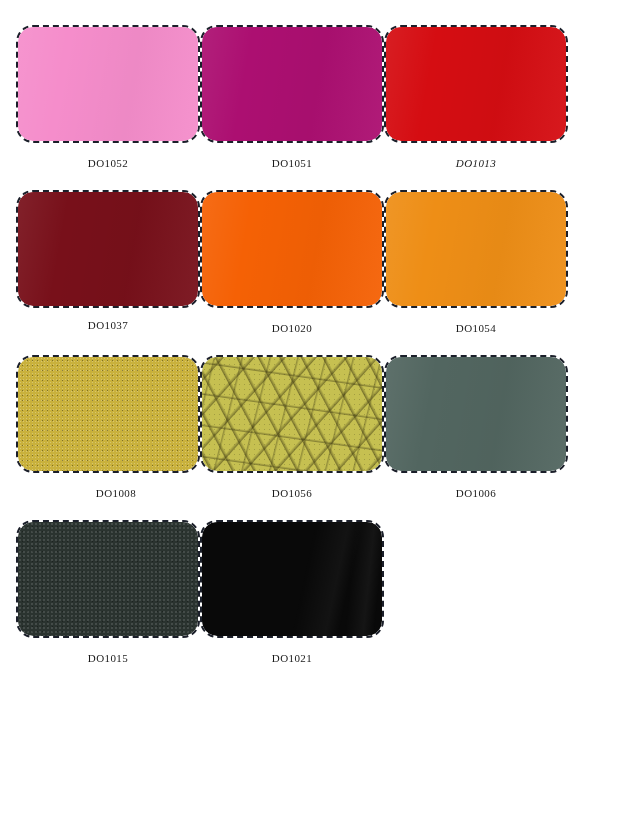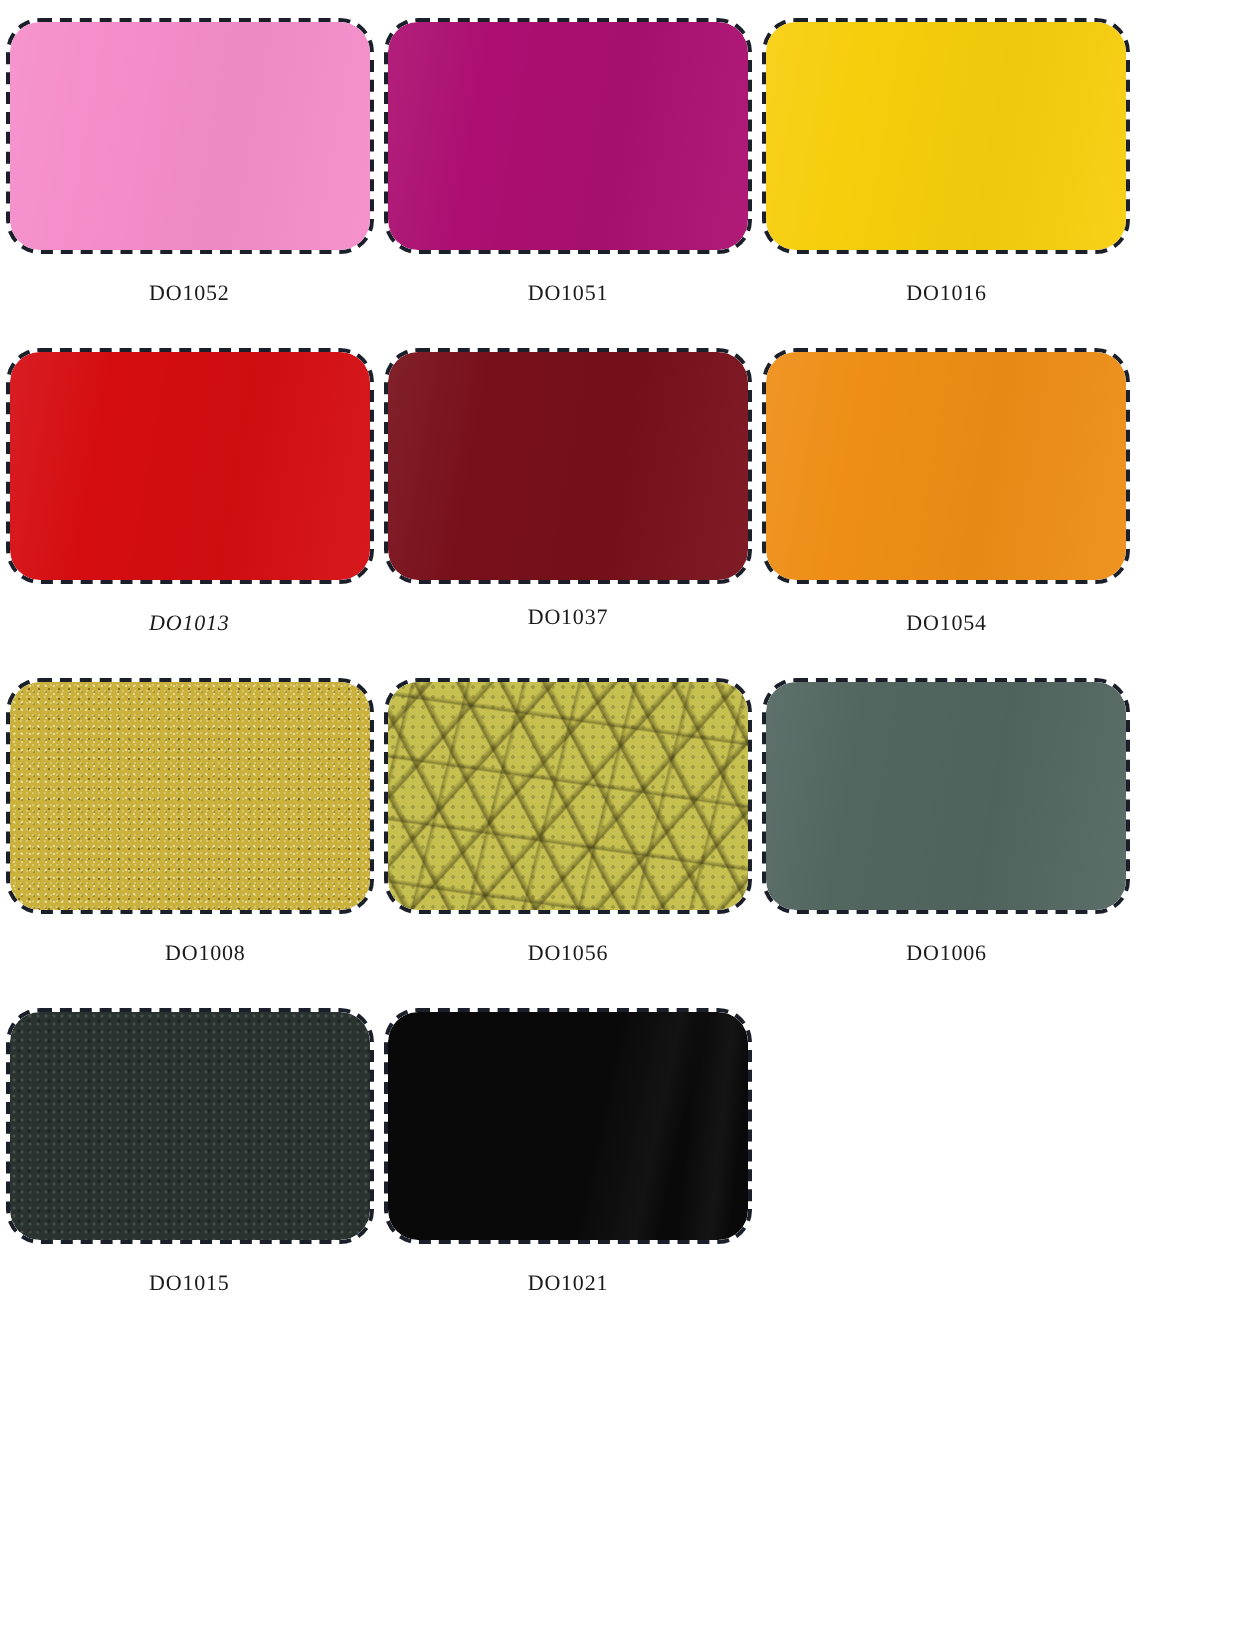--- a/index.html
+++ b/index.html
@@ -14,21 +14,21 @@
     overflow: hidden;
   }
 
   #swatch-grid {
     display: grid;
     grid-template-columns: repeat(3, 1fr);
     grid-template-rows: repeat(5, 165px);
     width: 568px;
     height: 820px;
     box-sizing: border-box;
-    padding: 0;
+    padding: 16px;
   }
 
   .swatch-cell {
     display: flex;
     flex-direction: column;
     align-items: center;
     justify-content: flex-start;
     padding-top: 9px;
     box-sizing: border-box;
   }
@@ -155,38 +155,38 @@
     </div>
     <div class="swatch-cell">
       <div class="swatch-chip" style="border-color: rgb(27, 31, 42);">
         <div class="chip-fill" style="background: rgb(172, 15, 113);"></div>
         <div class="chip-tex tex-smooth"></div>
       </div>
       <div class="swatch-label" style="color: rgb(26, 26, 26);">DO1051</div>
     </div>
     <div class="swatch-cell">
       <div class="swatch-chip" style="border-color: rgb(27, 31, 42);">
-        <div class="chip-fill" style="background: rgb(247, 206, 12);"></div>
-        <div class="chip-tex tex-smooth"></div>
-      </div>
-      <div class="swatch-label" style="color: rgb(26, 26, 26);">DO1016</div>
-    </div>
-    <div class="swatch-cell">
-      <div class="swatch-chip" style="border-color: rgb(27, 31, 42);">
         <div class="chip-fill" style="background: rgb(213, 13, 18);"></div>
         <div class="chip-tex tex-smooth"></div>
       </div>
       <div class="swatch-label" style="color: rgb(26, 26, 26); font-style: italic;">DO1013</div>
     </div>
     <div class="swatch-cell">
       <div class="swatch-chip" style="border-color: rgb(27, 31, 42);">
         <div class="chip-fill" style="background: rgb(120, 16, 26);"></div>
         <div class="chip-tex tex-smooth"></div>
       </div>
       <div class="swatch-label" style="color: rgb(26, 26, 26); margin-top: 12px;">DO1037</div>
+    </div>
+    <div class="swatch-cell">
+      <div class="swatch-chip" style="border-color: rgb(27, 31, 42);">
+        <div class="chip-fill" style="background: rgb(245, 97, 5);"></div>
+        <div class="chip-tex tex-smooth"></div>
+      </div>
+      <div class="swatch-label" style="color: rgb(26, 26, 26);">DO1020</div>
     </div>
     <div class="swatch-cell">
       <div class="swatch-chip" style="border-color: rgb(27, 31, 42);">
         <div class="chip-fill" style="background: rgb(238, 142, 22);"></div>
         <div class="chip-tex tex-smooth"></div>
       </div>
       <div class="swatch-label" style="color: rgb(26, 26, 26); font-family: Liberation Serif, serif;">DO1054</div>
     </div>
     <div class="swatch-cell">
       <div class="swatch-chip" style="border-color: rgb(27, 31, 42);">

